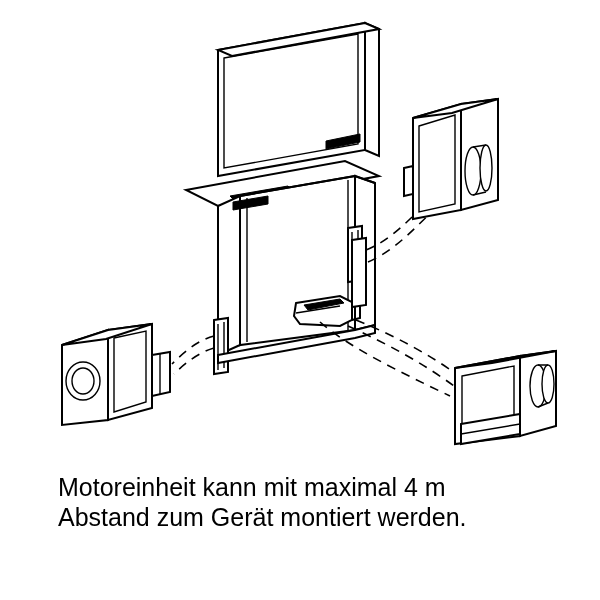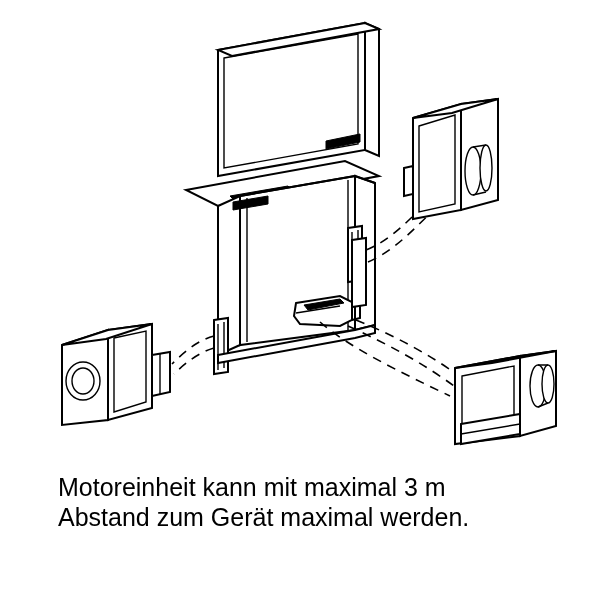--- a/index.html
+++ b/index.html
@@ -156,17 +156,17 @@
         <path class="ln-thin" d="M538,365 L548,365 M538,407 L548,403"></path>
 
         <polygon class="fill-w" points="461,424 520,414 520,434 461,444"></polygon>
         <path class="ln-thin" d="M461,434 L520,424"></path>
       </g>
 
     </svg>
   </div>
 
   <div id="caption">
-    <div class="caption-line">Motoreinheit kann mit maximal 3 m</div>
-    <div class="caption-line">Abstand zum Gerät maximal werden.</div>
+    <div class="caption-line">Motoreinheit kann mit maximal 4 m</div>
+    <div class="caption-line">Abstand zum Gerät montiert werden.</div>
   </div>
 
 </div>
 
 </body></html>

